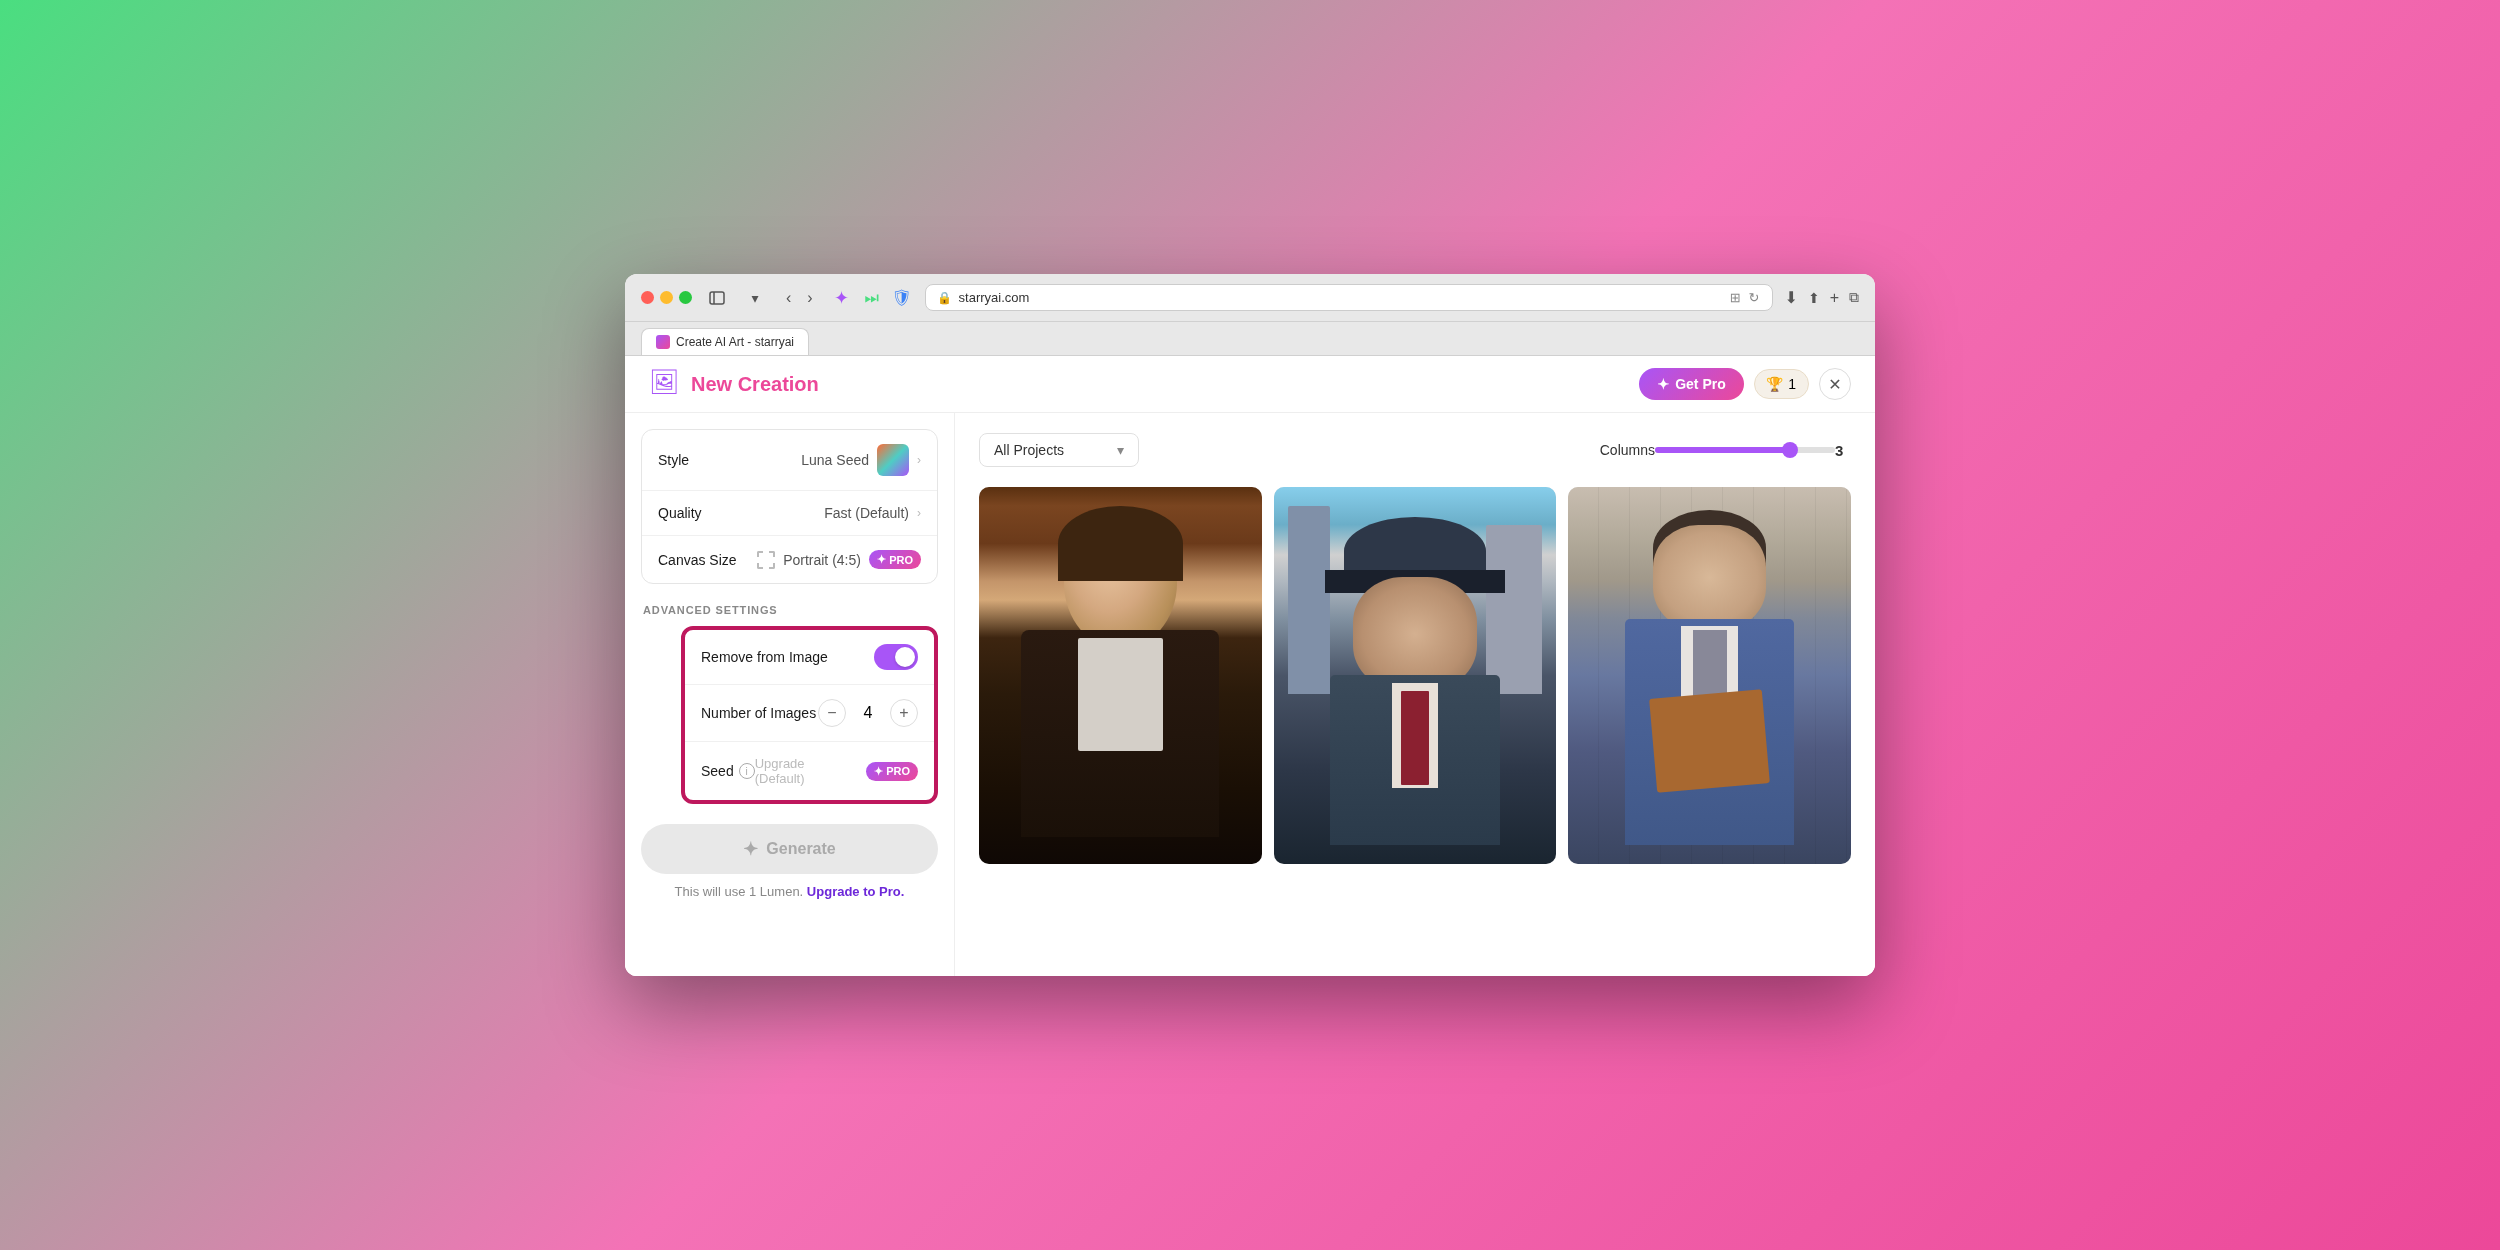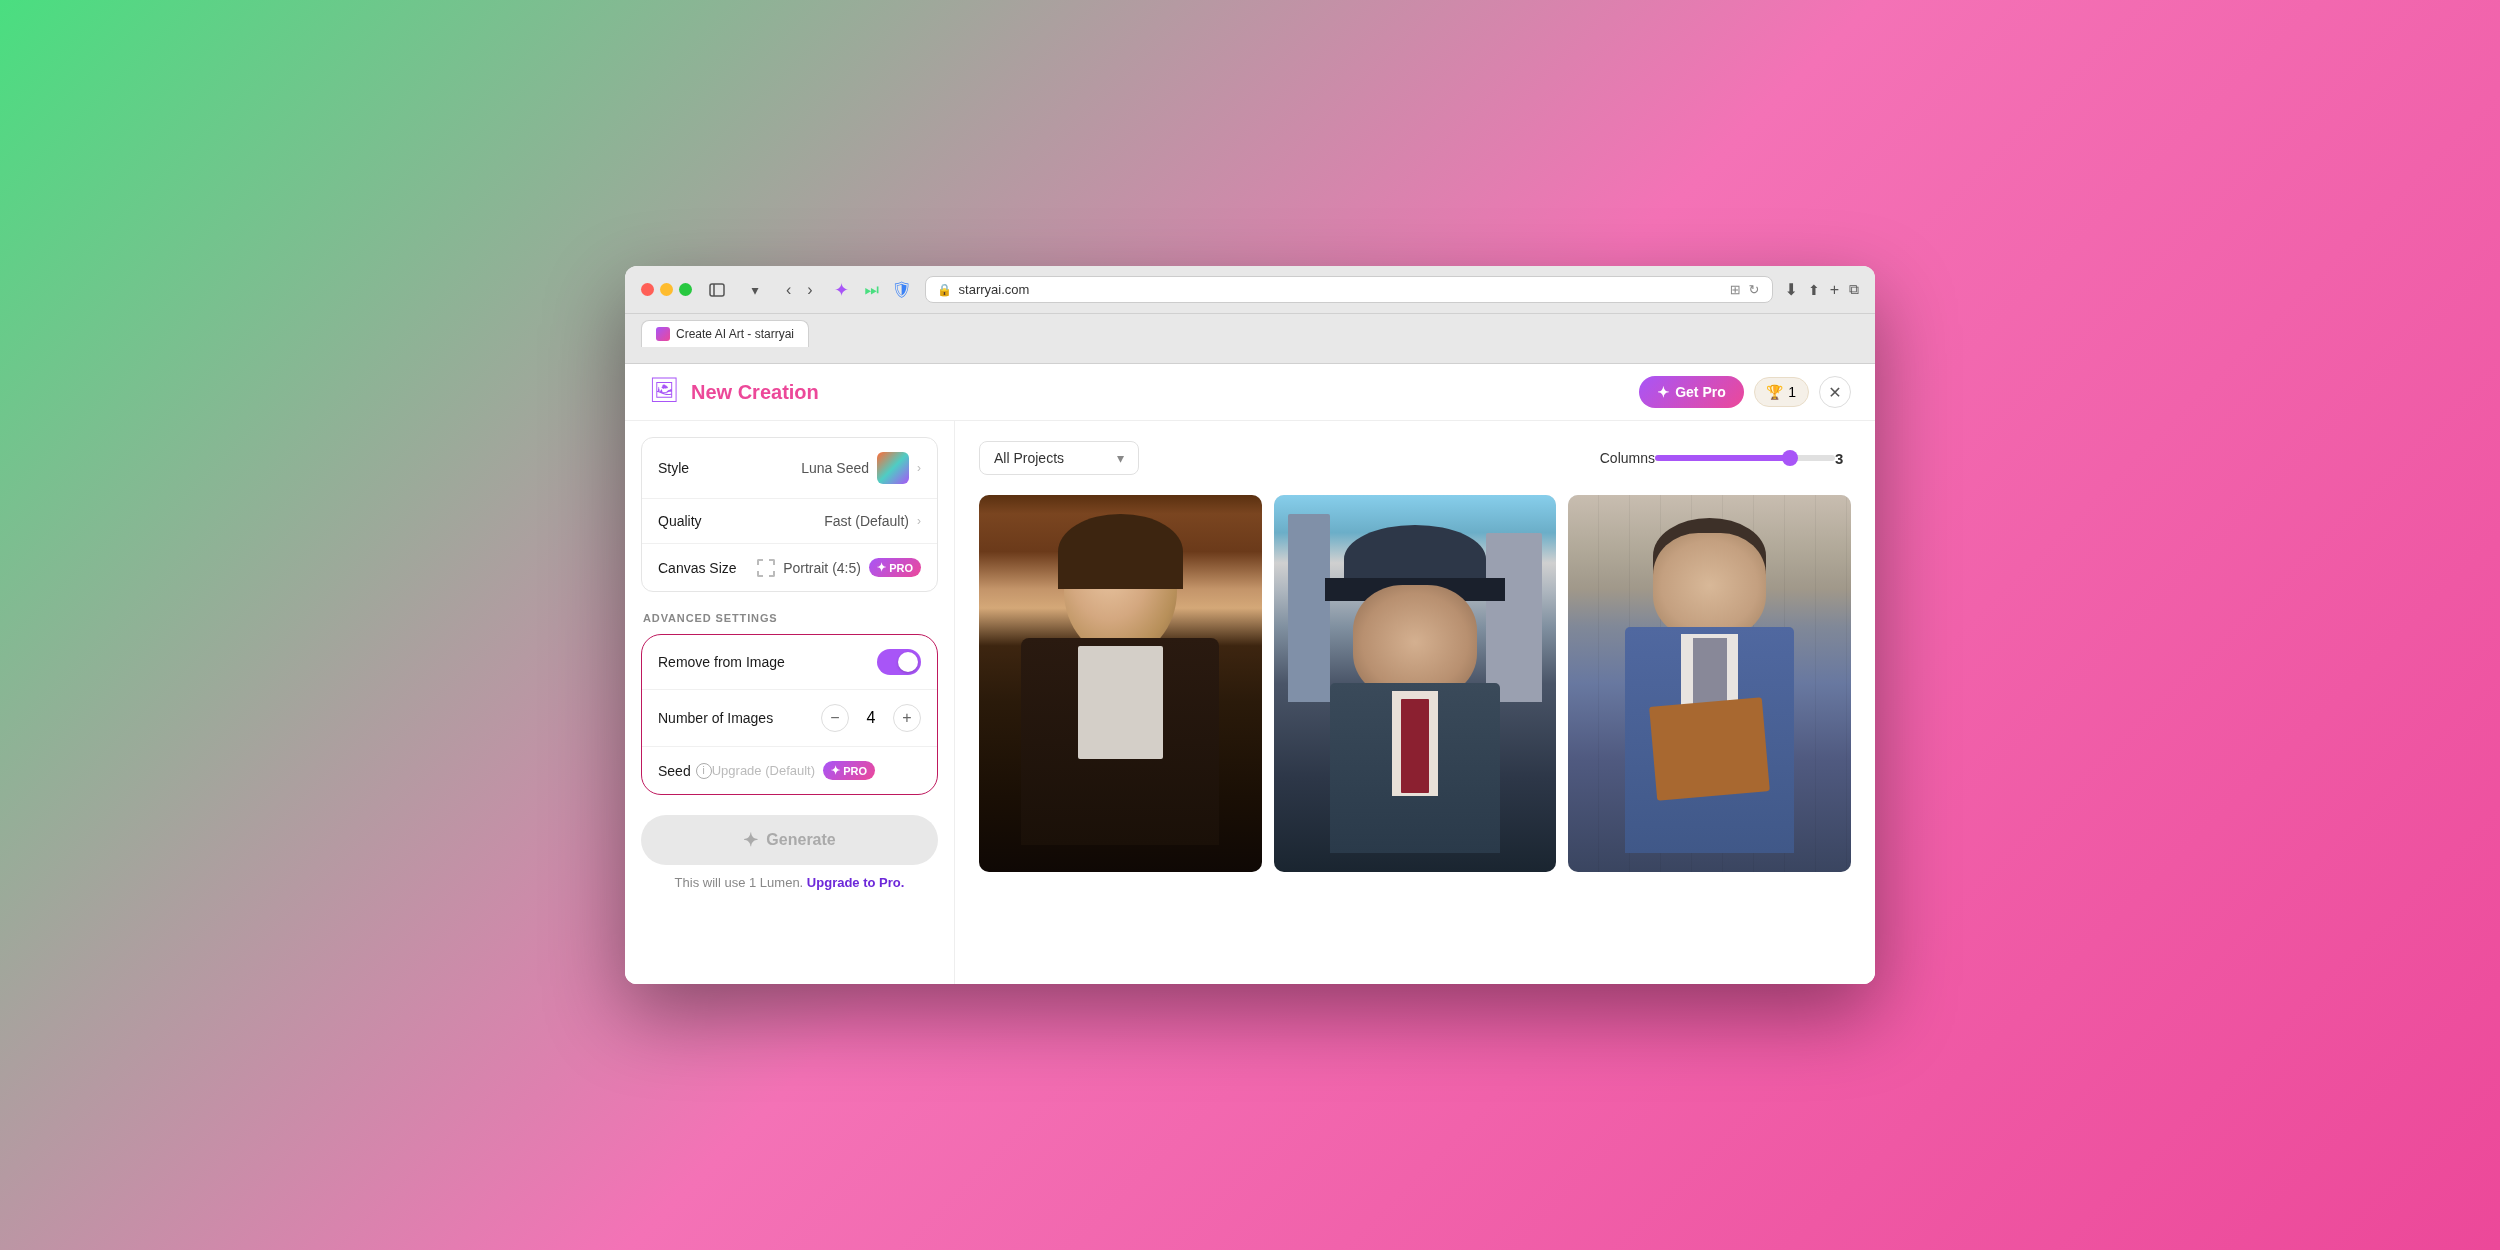--- a/index.html
+++ b/index.html
@@ -111,21 +111,21 @@
       display: flex;
       gap: 10px;
       align-items: center;
       color: #555;
       font-size: 16px;
     }
 
     
     .browser-tabbar {
       background: #e8e8e8;
-      padding: 6px 16px 16px;
+      padding: 6px 16px 0;
       display: flex;
       align-items: center;
       gap: 4px;
       border-bottom: 1px solid #d0d0d0;
     }
     .browser-tab {
       background: white;
       border-radius: 8px 8px 0 0;
       padding: 6px 14px;
       font-size: 12px;
@@ -288,24 +288,25 @@
       font-weight: 700;
       color: #888;
       letter-spacing: 0.08em;
       text-transform: uppercase;
       margin-bottom: 10px;
       padding: 0 2px;
     }
 
     .advanced-card {
       background: white;
-      border: 1px solid #be185d;
-      border-radius: 20px;
+      border: 4px solid #be185d;
+      border-radius: 12px;
       overflow: hidden;
       margin-bottom: 20px;
+      margin-left: 40px;
     }
 
     
     .toggle-switch {
       width: 44px;
       height: 26px;
       background: #a855f7;
       border-radius: 13px;
       position: relative;
       cursor: pointer;

